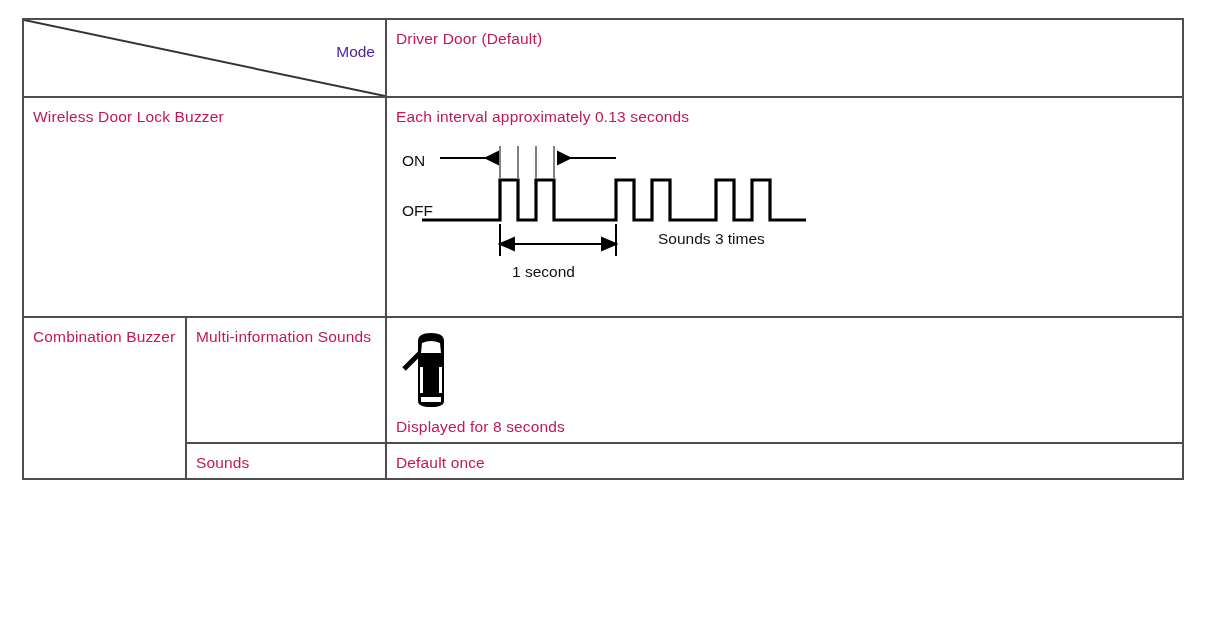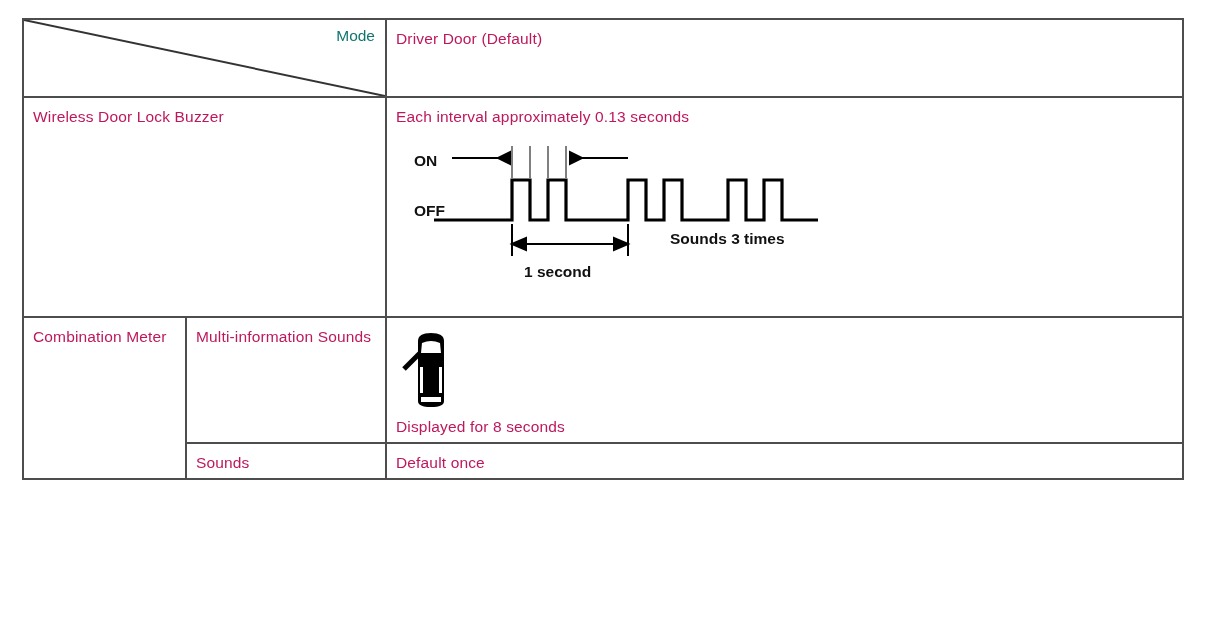--- a/index.html
+++ b/index.html
@@ -31,26 +31,26 @@
     line-height:19px;
     letter-spacing:.01em;
     color:#be185d;
     white-space:pre-line;
   }
 
   
   .diag-cell{position:relative;height:76px;}
   .diag-cell svg{position:absolute;inset:0;width:100%;height:100%;}
   .mode-lab{
-    position:absolute;right:10px;top:7px;
-    font-size:15.5px;color:#0f766e;
+    position:absolute;right:10px;top:23px;
+    font-size:15.5px;color:#4c1d95;
   }
 
   
-  .wave-wrap{position:relative;width:460px;height:170px;margin:14px 0 0 16px;font-weight:bold;}
+  .wave-wrap{position:relative;width:460px;height:170px;margin:14px 0 0 4px;}
   .wave-wrap svg{display:block;}
 
   
   .car-wrap{margin:4px 0 0 4px;}
   .car-wrap svg{display:block;}
 
   .gap-sm{height:8px;}
 </style>
 </head>
 <body>
@@ -136,21 +136,21 @@
                 <text x="258" y="104" font-family="Liberation Sans, sans-serif" font-size="15.5" fill="#111">Sounds 3 times</text>
               </svg>
             </div>
           </div>
         </td>
       </tr>
 
       <tr>
         <td rowspan="2">
           <div class="cellpad">
-            <div class="lbl">Combination Meter</div>
+            <div class="lbl">Combination Buzzer</div>
           </div>
         </td>
         <td>
           <div class="cellpad">
             <div class="lbl">Multi-information Sounds</div>
           </div>
         </td>
         <td>
           <div class="cellpad">
             <div class="car-wrap">

